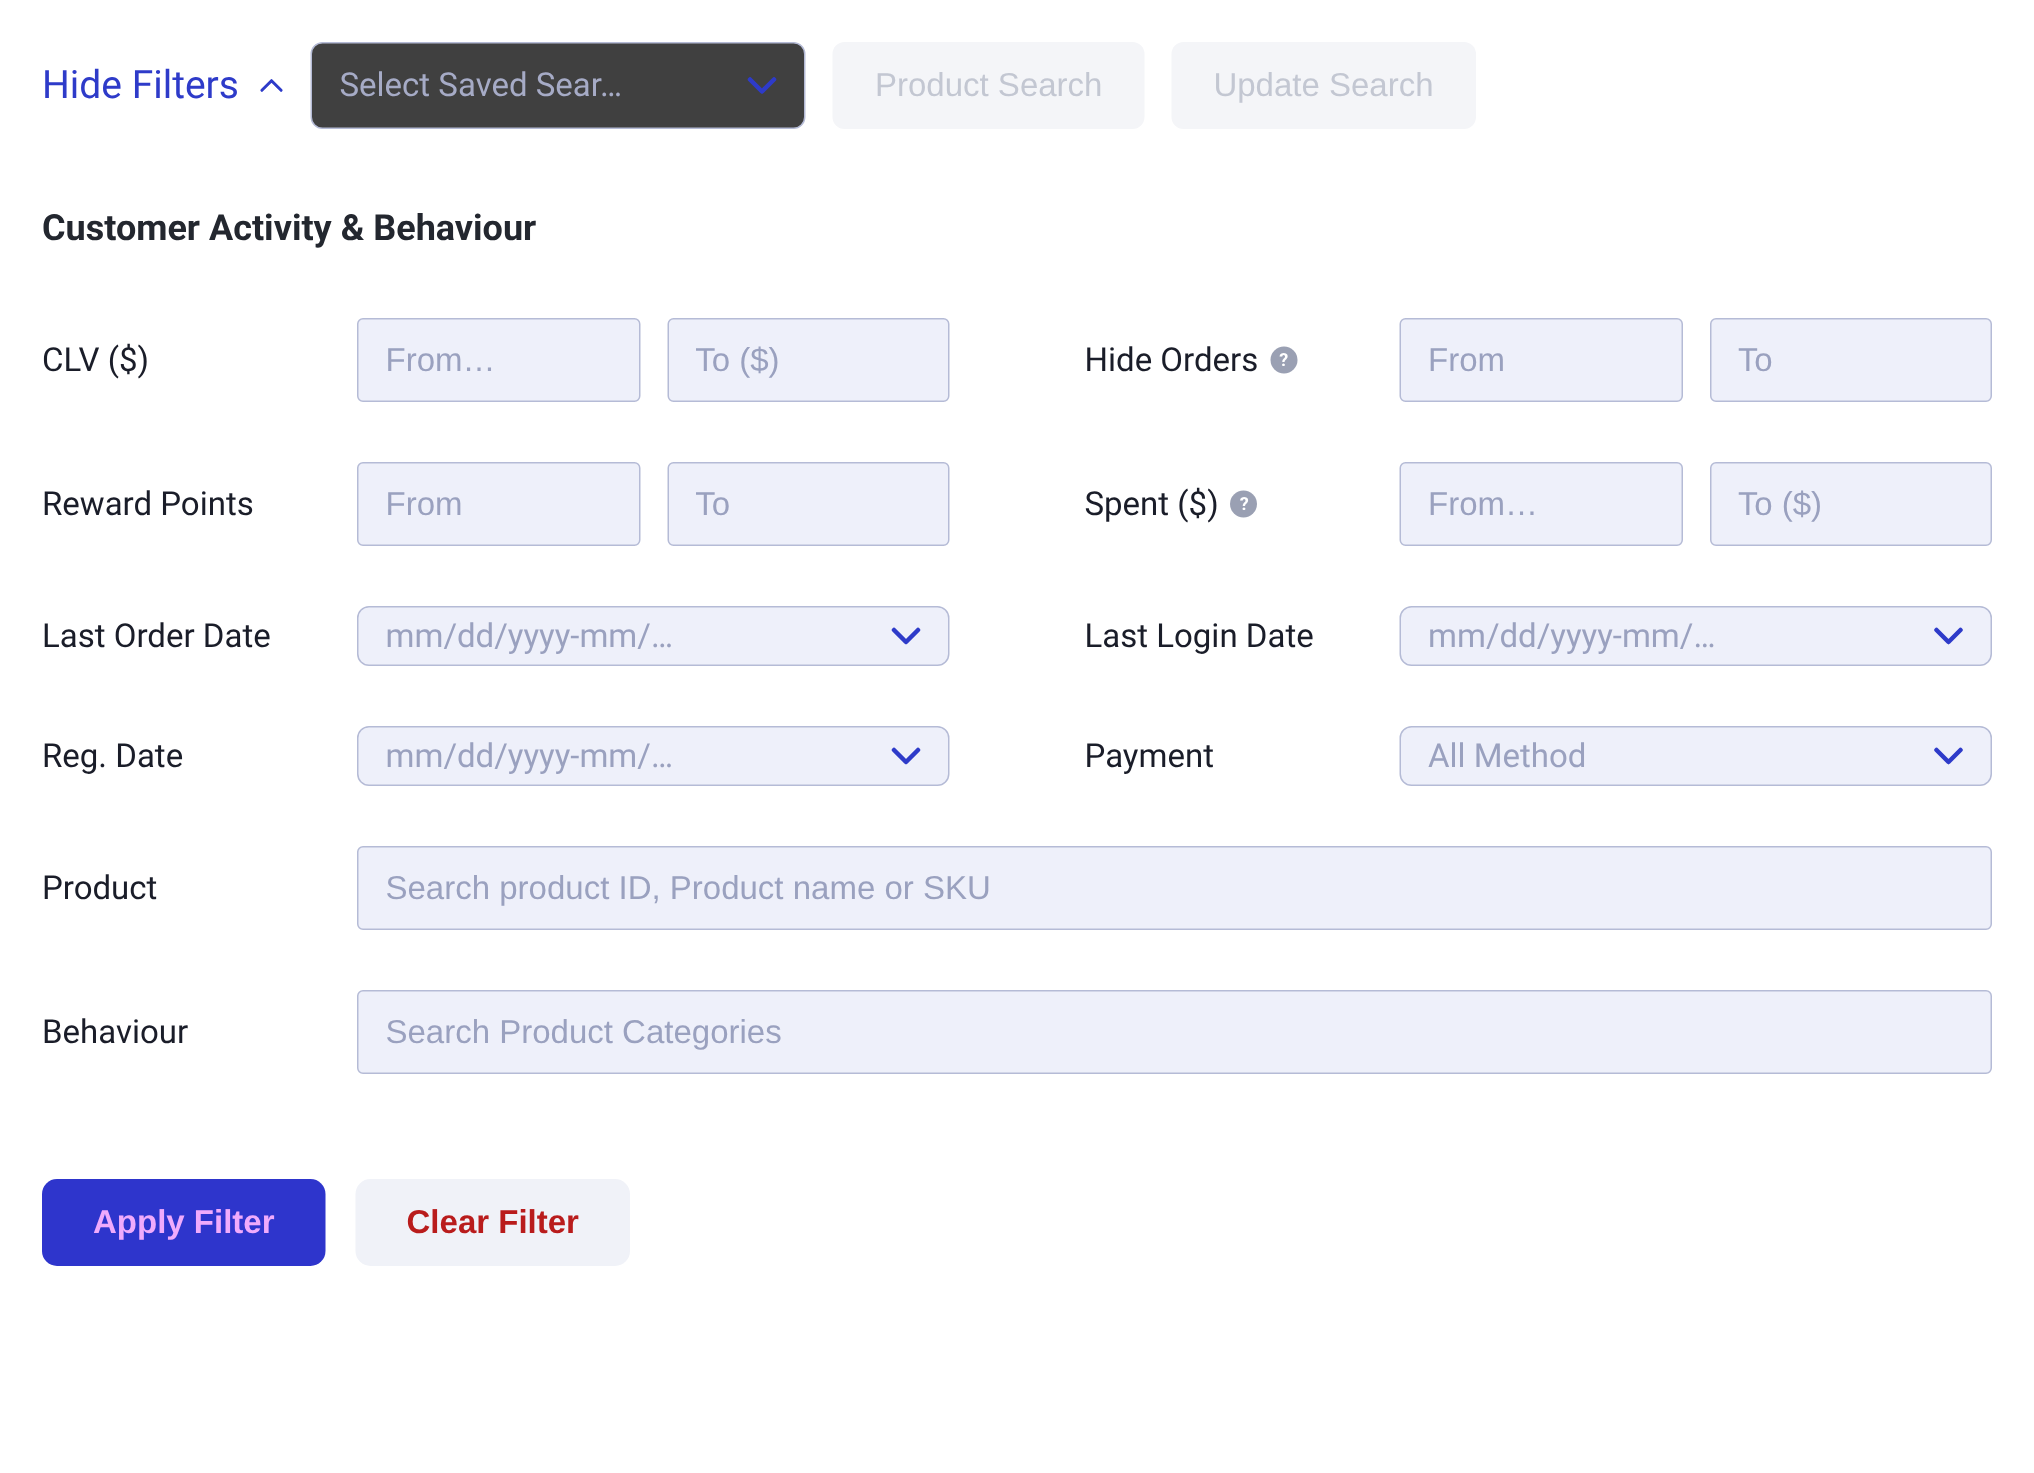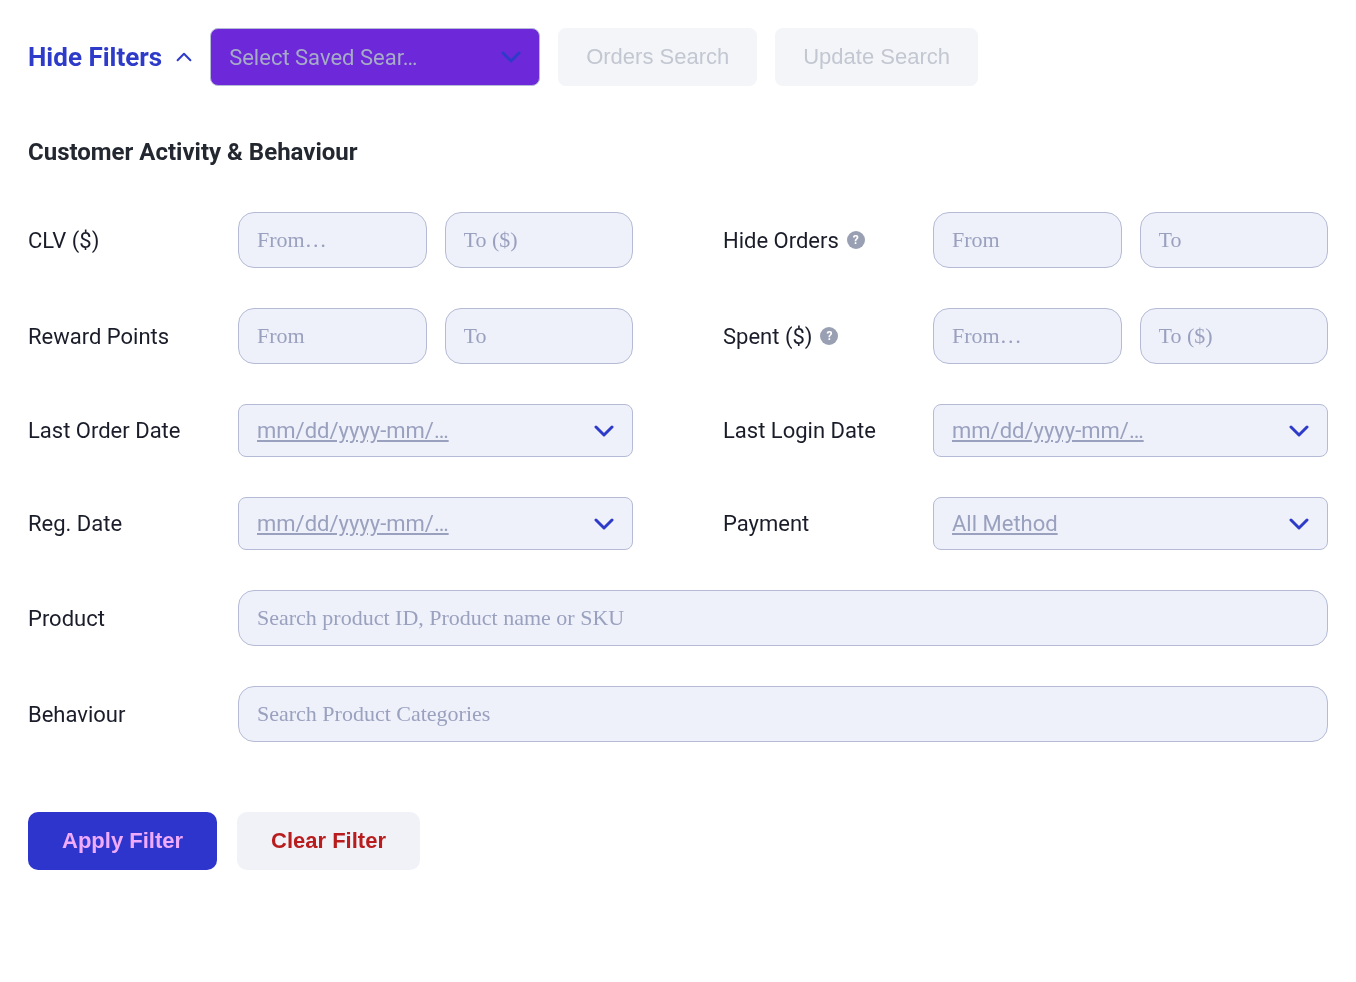--- a/index.html
+++ b/index.html
@@ -14,39 +14,39 @@
     display: flex;
     align-items: center;
     gap: 18px;
     margin-bottom: 52px;
   }
   .hide-filters {
     display: flex;
     align-items: center;
     gap: 14px;
     color: #2e3bc9;
-    font-weight: 700;
+    font-weight: 400;
     font-size: 26px;
     cursor: pointer;
   }
   .chevron-up {
     width: 16px;
     height: 16px;
     display: inline-flex;
     align-items: center;
     justify-content: center;
   }
   .chevron-up svg { width: 18px; height: 12px; }
   .select-box {
     display: flex;
     align-items: center;
     justify-content: space-between;
     height: 58px;
     border: 1px solid #b5bbd6;
-    background: #6d28d9;
+    background: #404040;
     border-radius: 8px;
     padding: 0 18px;
     color: #9aa1bf;
     font-size: 22px;
     cursor: pointer;
   }
   .saved-search-select {
     width: 330px;
   }
   .saved-search-select .sel-text {
@@ -117,42 +117,41 @@
   }
   .range-pair {
     display: grid;
     grid-template-columns: 1fr 1fr;
     gap: 18px;
   }
   .field {
     height: 56px;
     border: 1px solid #b5bbd6;
     background: #eef0fa;
-    border-radius: 16px;
+    border-radius: 4px;
     padding: 0 18px;
     font-size: 22px;
     color: #1a1d29;
     width: 100%;
-    font-family: Liberation Serif, serif;
+    font-family: Liberation Sans, sans-serif;
   }
   .field::placeholder { color: #9aa1bf; }
   .date-select, .dropdown {
     display: flex;
     align-items: center;
     justify-content: space-between;
-    height: 53px;
+    height: 40px;
     border: 1px solid #b5bbd6;
     background: #eef0fa;
     border-radius: 8px;
     padding: 0 18px;
     color: #9aa1bf;
     font-size: 22px;
     cursor: pointer;
     width: 100%;
-    text-decoration: underline;
   }
   .date-select .txt, .dropdown .txt {
     white-space: nowrap;
     overflow: hidden;
     text-overflow: ellipsis;
   }
   .footer-actions {
     display: flex;
     gap: 20px;
   }
@@ -192,21 +191,21 @@
     </span>
   </div>
   <div class="select-box saved-search-select">
     <span class="sel-text">Select Saved Sear…</span>
     <span class="chev-down">
       <svg viewBox="0 0 20 12">
           <path d="M2 2 L10 10 L18 2" fill="none" stroke="#2e3bc9" stroke-width="3" stroke-linecap="round" stroke-linejoin="round"></path>
         </svg>
     </span>
   </div>
-  <button class="ghost-btn">Orders Search</button>
+  <button class="ghost-btn">Product Search</button>
   <button class="ghost-btn">Update Search</button>
 </div>
 
 <div class="section-title">Customer Activity &amp; Behaviour</div>
 
 <div class="filter-grid">
 
   <div class="filter-row">
     <div class="filter-label">CLV ($)</div>
     <div class="range-pair">

